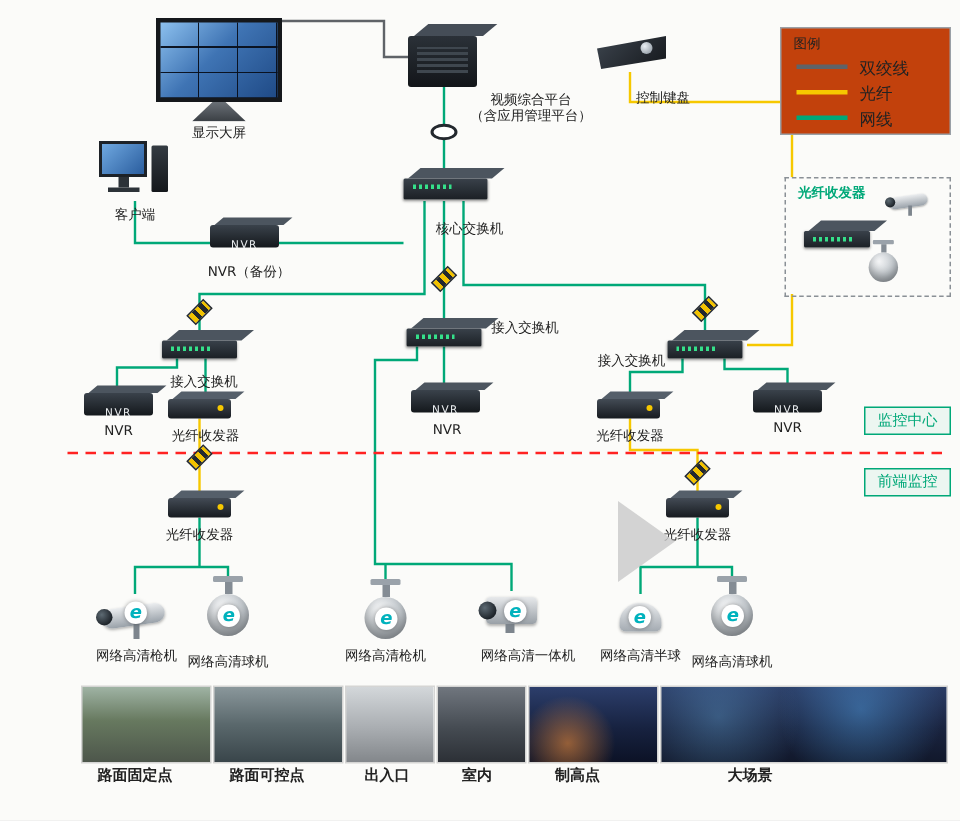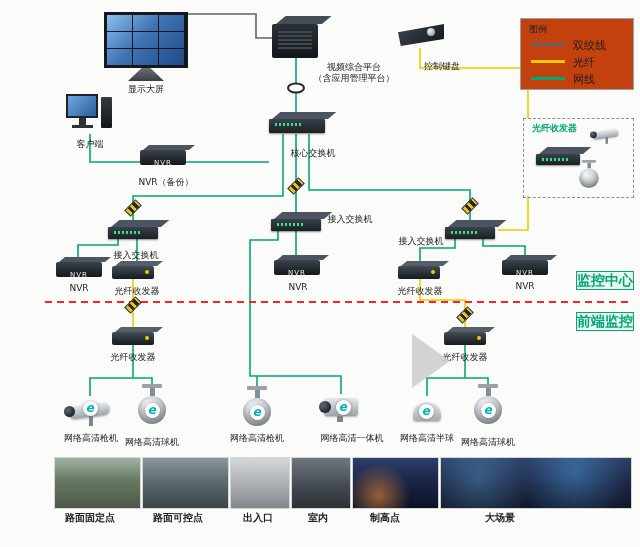--- a/index.html
+++ b/index.html
@@ -88,21 +88,21 @@
   .mini62 { transform:scale(.62); transform-origin:top left; }
   .mini70 { transform:scale(.70); transform-origin:top left; }
 
   
   .legend { left:520px; top:18px; width:112px; height:70px; border:1px solid #9aa0a6; background:#c2410c; }
   .legend .title { position:absolute; left:8px; top:4px; font-size:9px; color:#222; }
   .legend .sw { position:absolute; left:10px; width:34px; height:3px; }
   .legend .it { position:absolute; left:52px; font-size:11px; color:#222; }
   .reuse { left:523px; top:118px; width:109px; height:78px; border:1px dashed #8a9096; }
   .reuse-title { left:532px; top:122px; color:var(--c-green); font-weight:bold; }
-  .zone { position:absolute; width:56px; height:17px; border:1px solid var(--c-green); color:var(--c-green); background:rgba(0,168,120,.06); font-size:14px; font-weight:bold; text-align:center; line-height:17px; }
+  .zone { position:absolute; width:56px; height:17px; border:1px solid var(--c-green); color:var(--c-green); background:rgba(0,168,120,.06); font-size:10px; font-weight:normal; text-align:center; line-height:17px; }
 
   
   .fmark { position:absolute; width:16px; height:9px; transform:translate(-50%,-50%) rotate(-45deg); background:repeating-linear-gradient(90deg,#f2c200 0 3px,#23282e 3px 6px); border:1px solid #23282e; box-sizing:border-box; }
   .coil { position:absolute; width:18px; height:11px; border:2px solid #23282e; border-radius:50%; background:#fff; transform:translate(-50%,-50%); box-sizing:border-box; }
   .wm-tri { position:absolute; left:412px; top:334px; width:0; height:0; border-left:38px solid #c9c9c9; border-top:27px solid transparent; border-bottom:27px solid transparent; opacity:.8; }
   .wm-red { position:absolute; right:6px; top:501px; color:var(--c-wm); font-size:13px; font-weight:bold; letter-spacing:1px; }
 
   
   .scene { position:absolute; top:458px; height:50px; box-shadow:0 0 0 1px rgba(0,0,0,.15); }
   .s1 { background:linear-gradient(180deg,#9fb3a4 0%,#67795f 45%,#4d564b 100%); }

